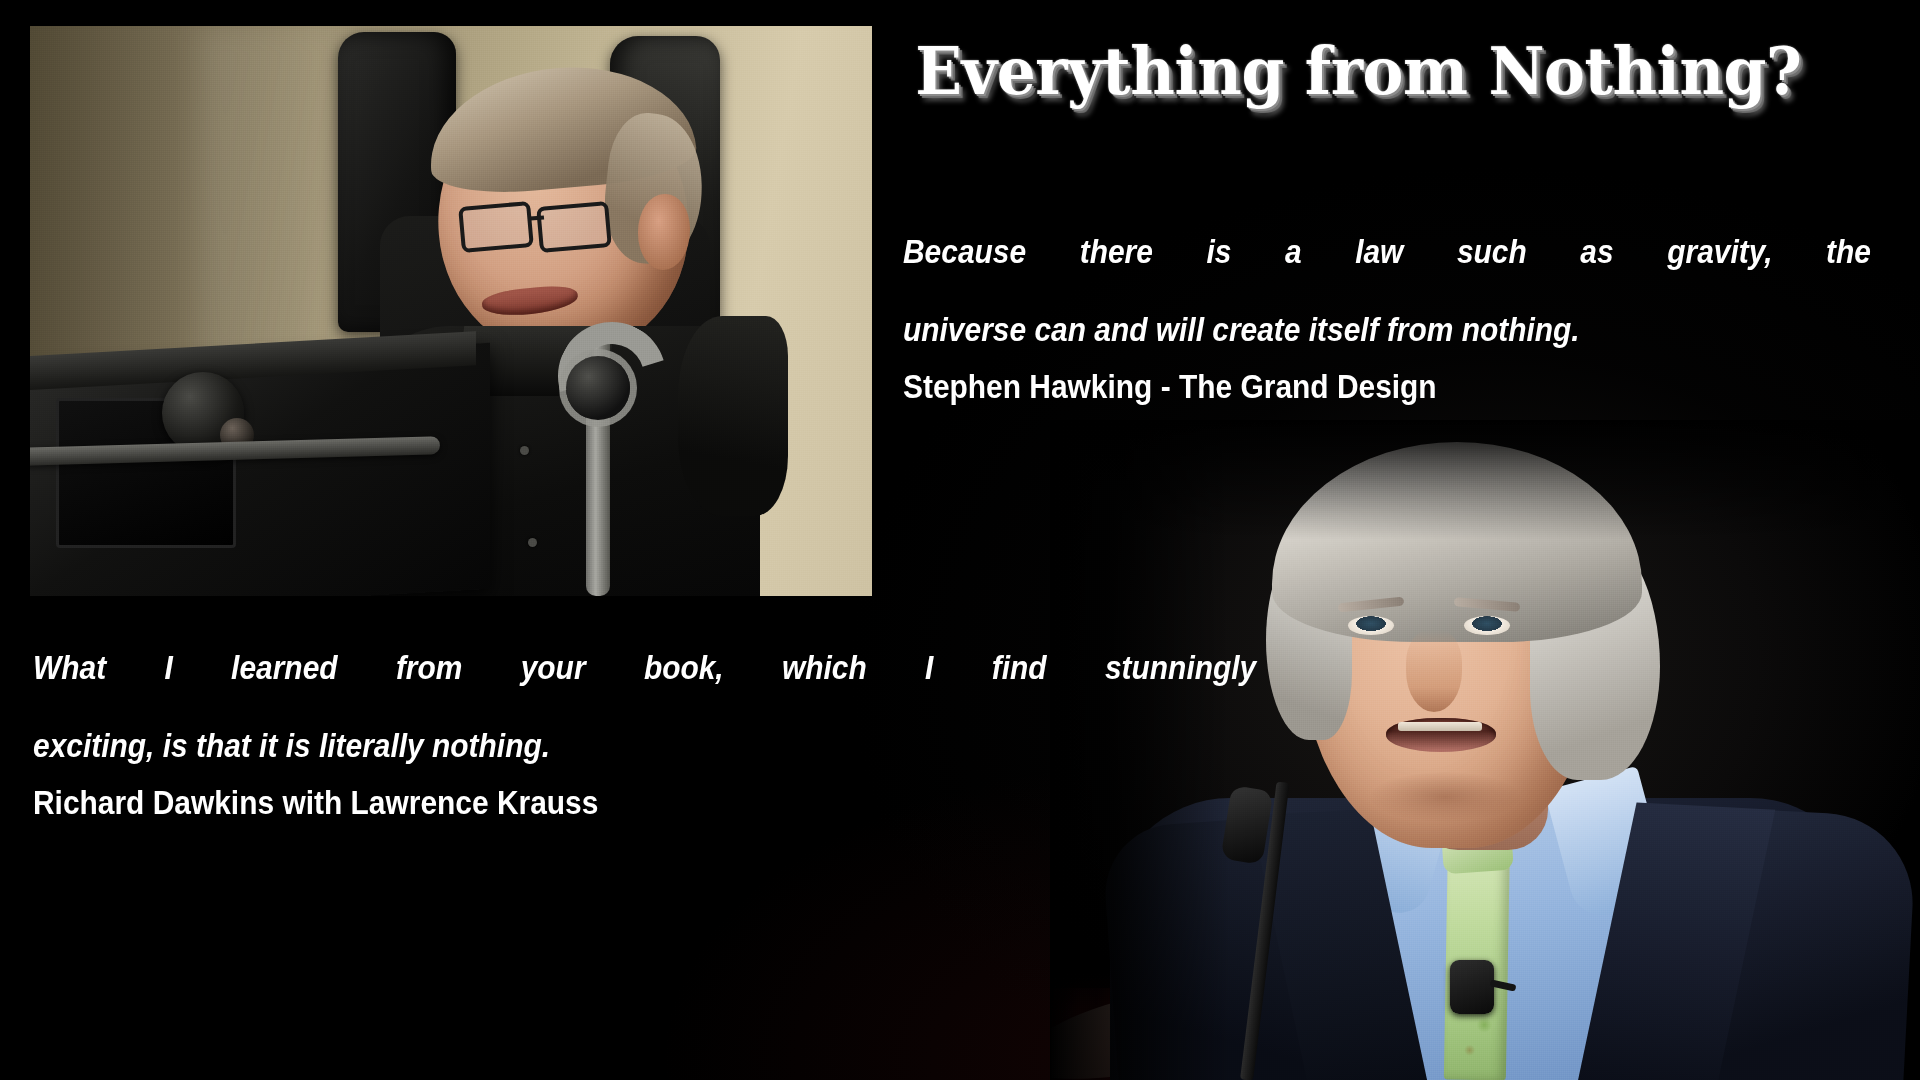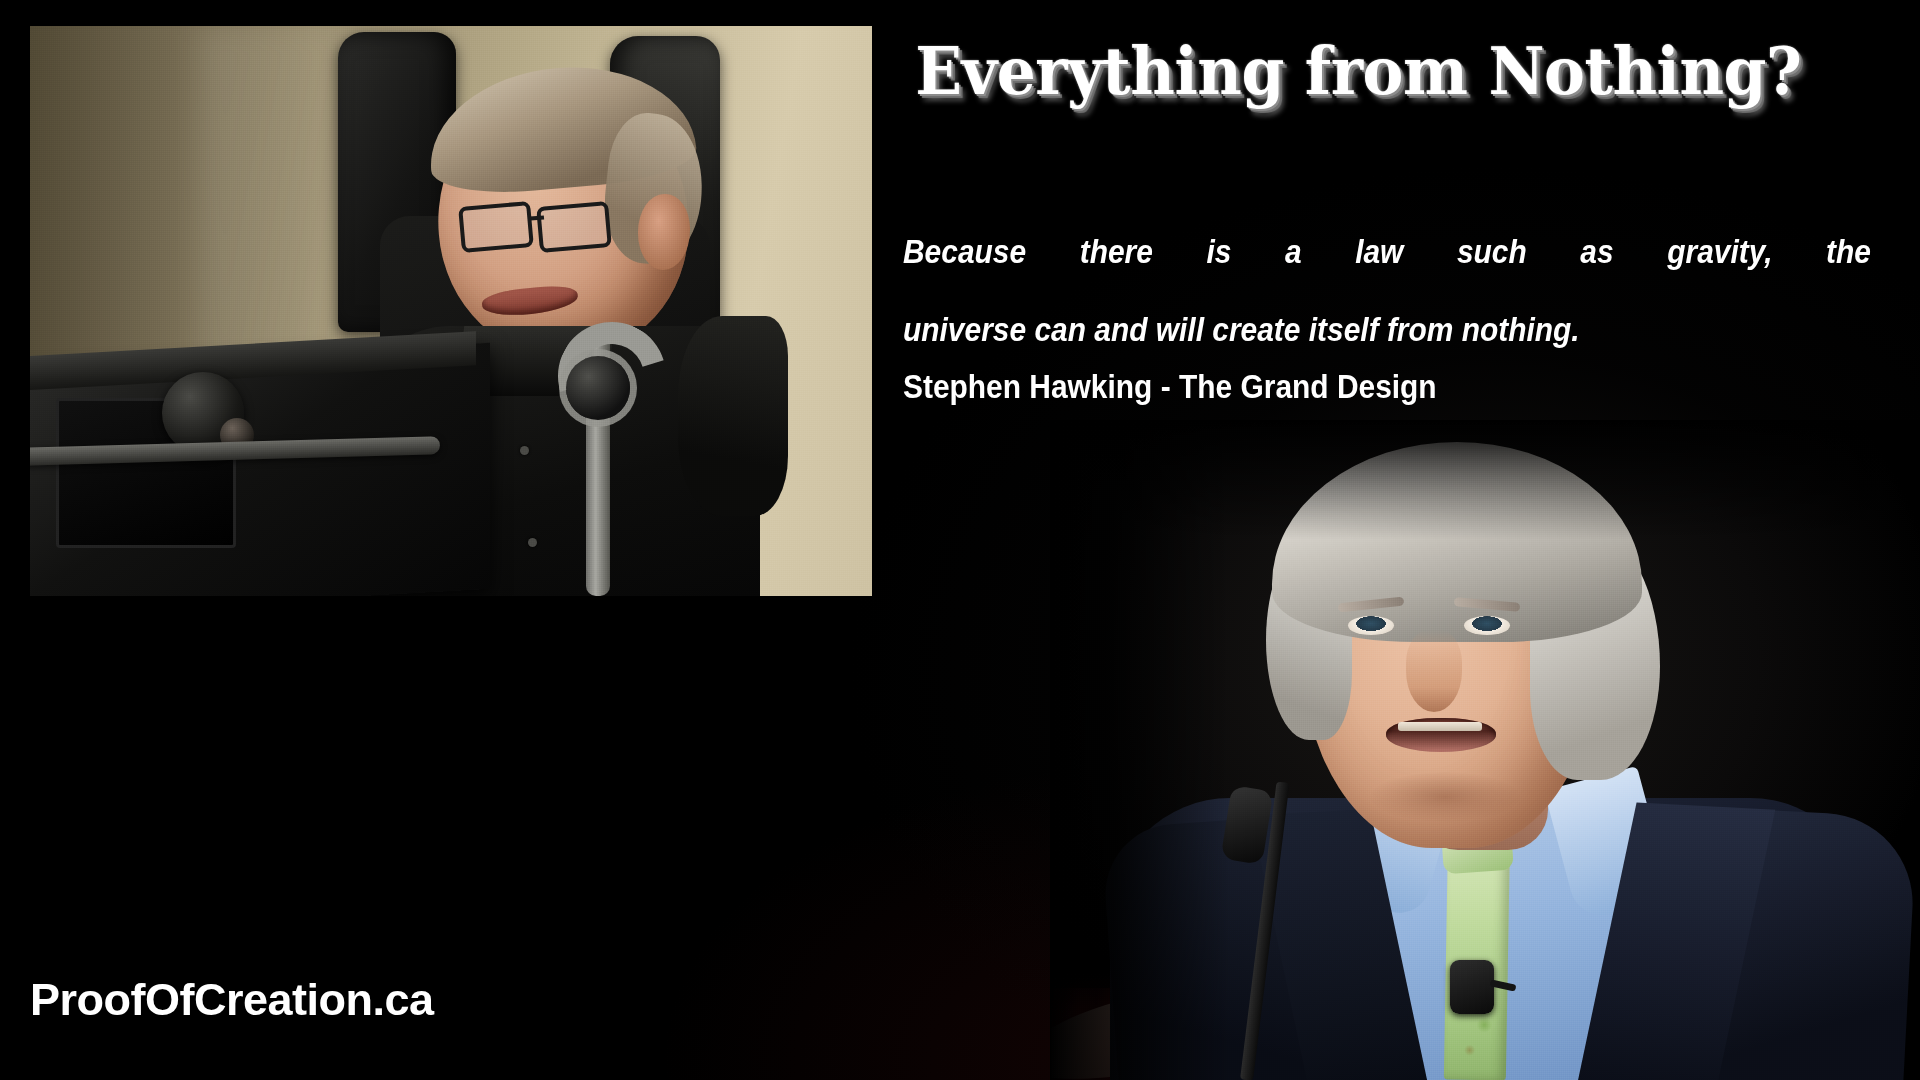--- a/index.html
+++ b/index.html
@@ -571,16 +571,22 @@
   <div class="title">Everything from Nothing?</div>
 
   <div class="quote-block" id="quote-hawking">
     <div class="quote-text">
       <span class="ln-just">Because there is a law such as gravity, the</span>
       <span>universe can and will create itself from nothing.</span>
     </div>
     <div class="quote-attrib">Stephen Hawking - The Grand Design</div>
   </div>
 
-
-  <div class="site-url">ProofOfCreation.ca</div>
+  <div class="quote-block" id="quote-dawkins">
+    <div class="quote-text">
+      <span class="ln-just">What I learned from your book, which I find stunningly</span>
+      <span>exciting, is that it is literally nothing.</span>
+    </div>
+    <div class="quote-attrib">Richard Dawkins with Lawrence Krauss</div>
+  </div>
+
 
 </div>
 
 </body></html>

